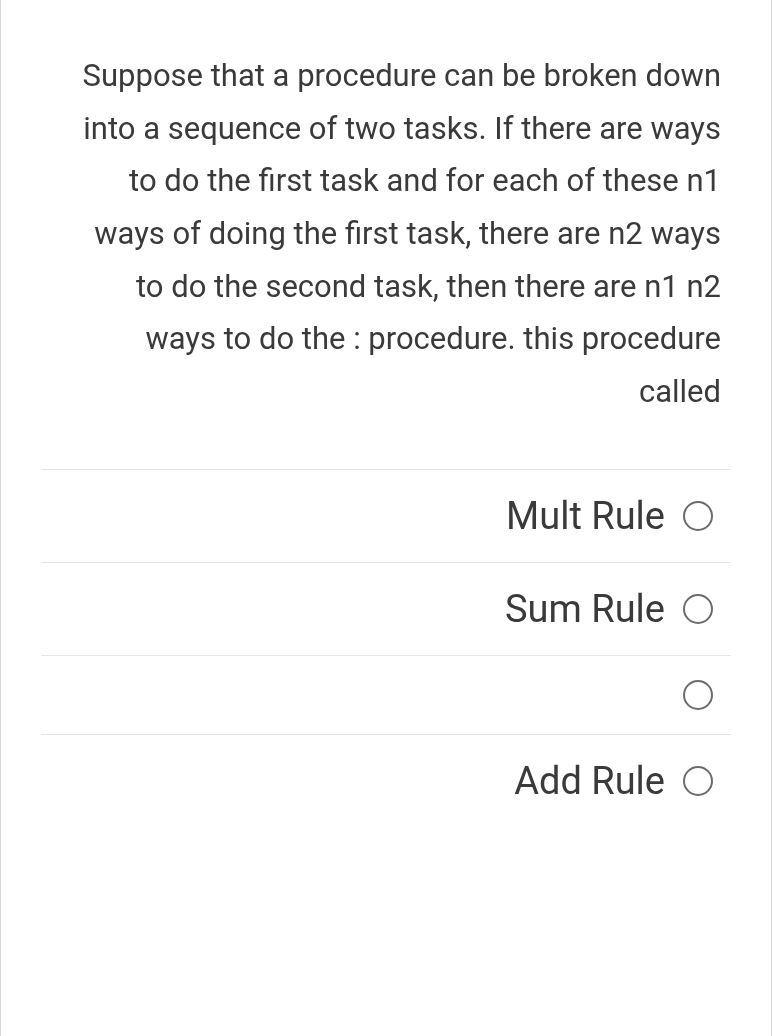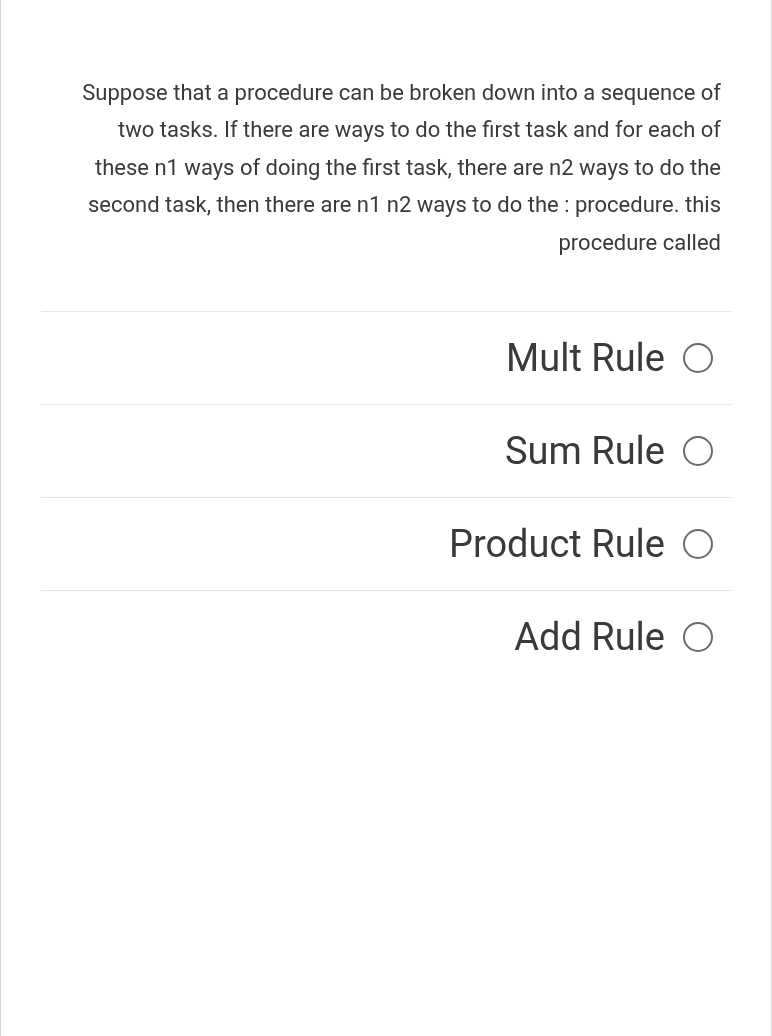--- a/index.html
+++ b/index.html
@@ -16,27 +16,26 @@
     }
     .card {
       border: 1px solid #d8d8d8;
       border-top: none;
       border-bottom: none;
       min-height: 1036px;
       padding: 50px 40px 40px 40px;
       background: #ffffff;
     }
     .question-text {
-      font-size: 22px;
+      font-size: 31px;
       line-height: 1.7;
       color: #3a3a3a;
       text-align: right;
       padding: 0 10px 40px 20px;
       font-weight: 400;
-      margin-top: 24px;
     }
     .options {
       margin-top: 10px;
     }
     .option-row {
       display: flex;
       align-items: center;
       justify-content: flex-end;
       border-top: 1px solid #e5e5e5;
       padding: 24px 18px 24px 0;
@@ -65,21 +64,20 @@
   <div class="options">
     <div class="option-row">
       <span class="option-label">Mult Rule</span>
       <span class="radio"></span>
     </div>
     <div class="option-row">
       <span class="option-label">Sum Rule</span>
       <span class="radio"></span>
     </div>
     <div class="option-row">
-      <span class="option-label">Product Rule</span>
       <span class="radio"></span>
     </div>
     <div class="option-row">
       <span class="option-label">Add Rule</span>
       <span class="radio"></span>
     </div>
   </div>
 </div>
 
 </body></html>

